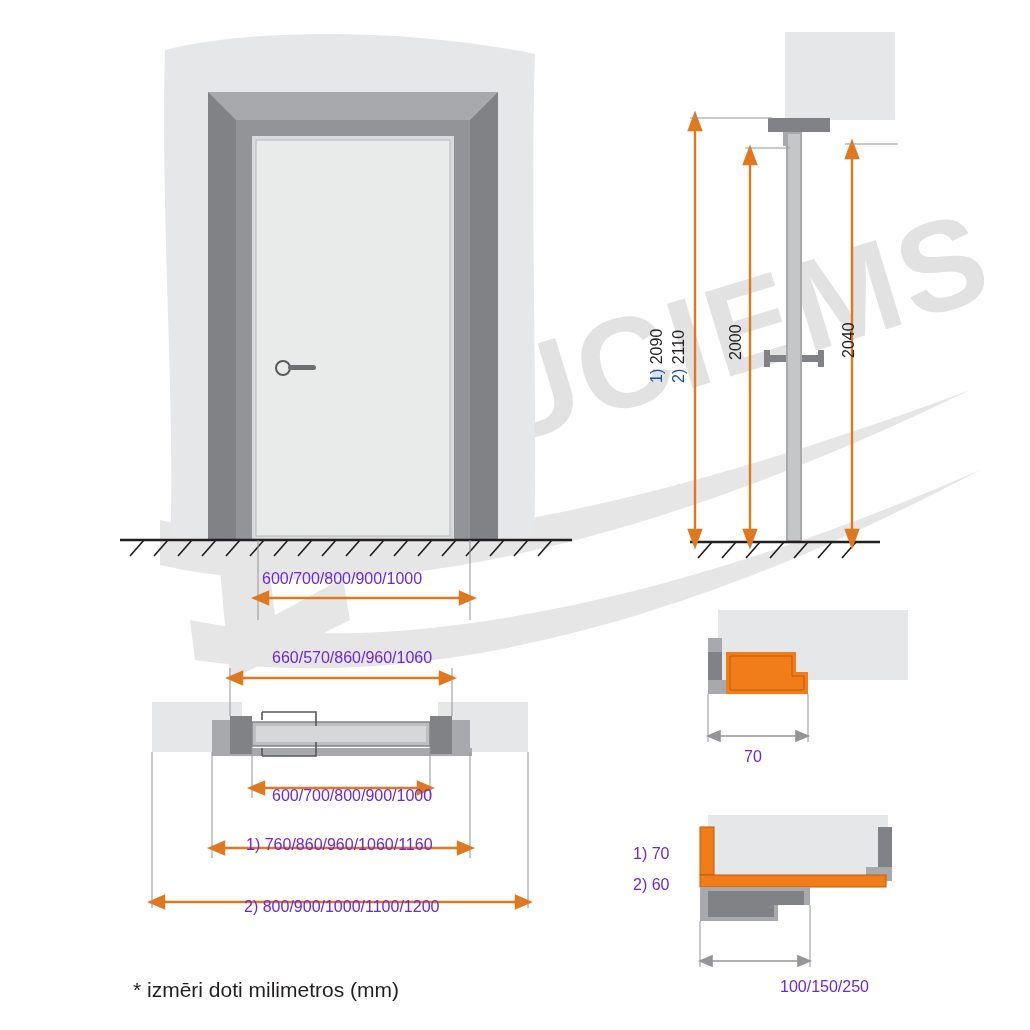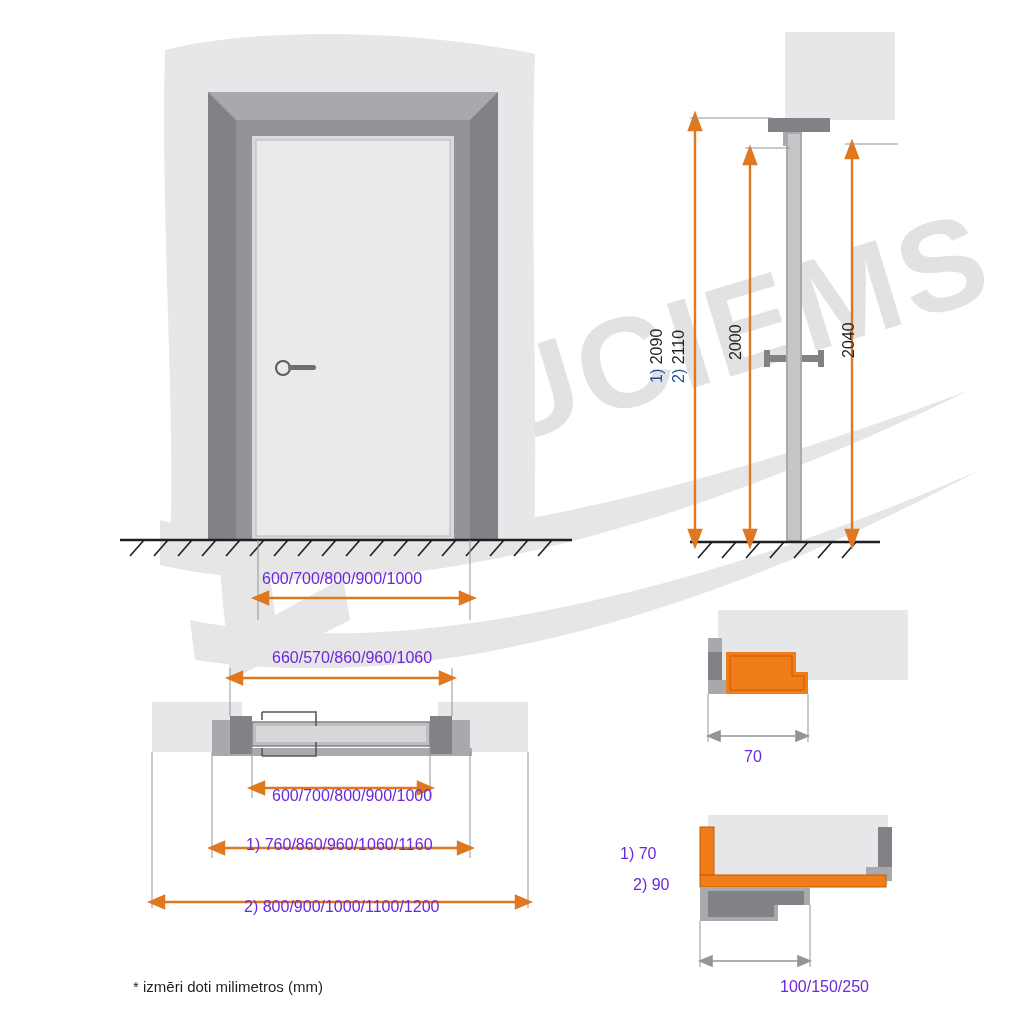--- a/index.html
+++ b/index.html
@@ -43,21 +43,21 @@
   }
 
   
   .dim-label {
     font-size: 16px;
     color: #6d28d9;
     white-space: nowrap;
     font-family: "Liberation Sans", sans-serif;
   }
   .note {
-    font-size: 15px;
+    font-size: 21px;
     color: #231f20;
     font-family: "Liberation Sans", sans-serif;
   }
   .vert-text {
     font-size: 16px;
     color: #231f20;
     white-space: nowrap;
     transform: rotate(-90deg);
     transform-origin: left top;
     font-family: "Liberation Sans", sans-serif;
@@ -309,24 +309,24 @@
       <line x1="150" y1="100" x2="150" y2="162"></line>
     </g>
 
     <g stroke="#939598" stroke-width="1.6" fill="#939598">
       <line x1="46" y1="156" x2="144" y2="156"></line>
       <polygon points="40,156 52,151 52,161"></polygon>
       <polygon points="150,156 138,151 138,161"></polygon>
     </g>
   </svg>
   <div class="abs dim-label" style="left:780px; top:978px;">100/150/250</div>
-  <div class="abs dim-label" style="left:620px; top:845px;">
+  <div class="abs dim-label" style="left:633px; top:845px;">
     <span class="blue">1)</span>
     <span>70</span>
   </div>
   <div class="abs dim-label" style="left:633px; top:876px;">
     <span class="blue">2)</span>
-    <span>90</span>
+    <span>60</span>
   </div>
 
   <div class="abs note" style="left:133px; top:978px;">* izmēri doti milimetros (mm)</div>
 
 </div>
 
 </body></html>

